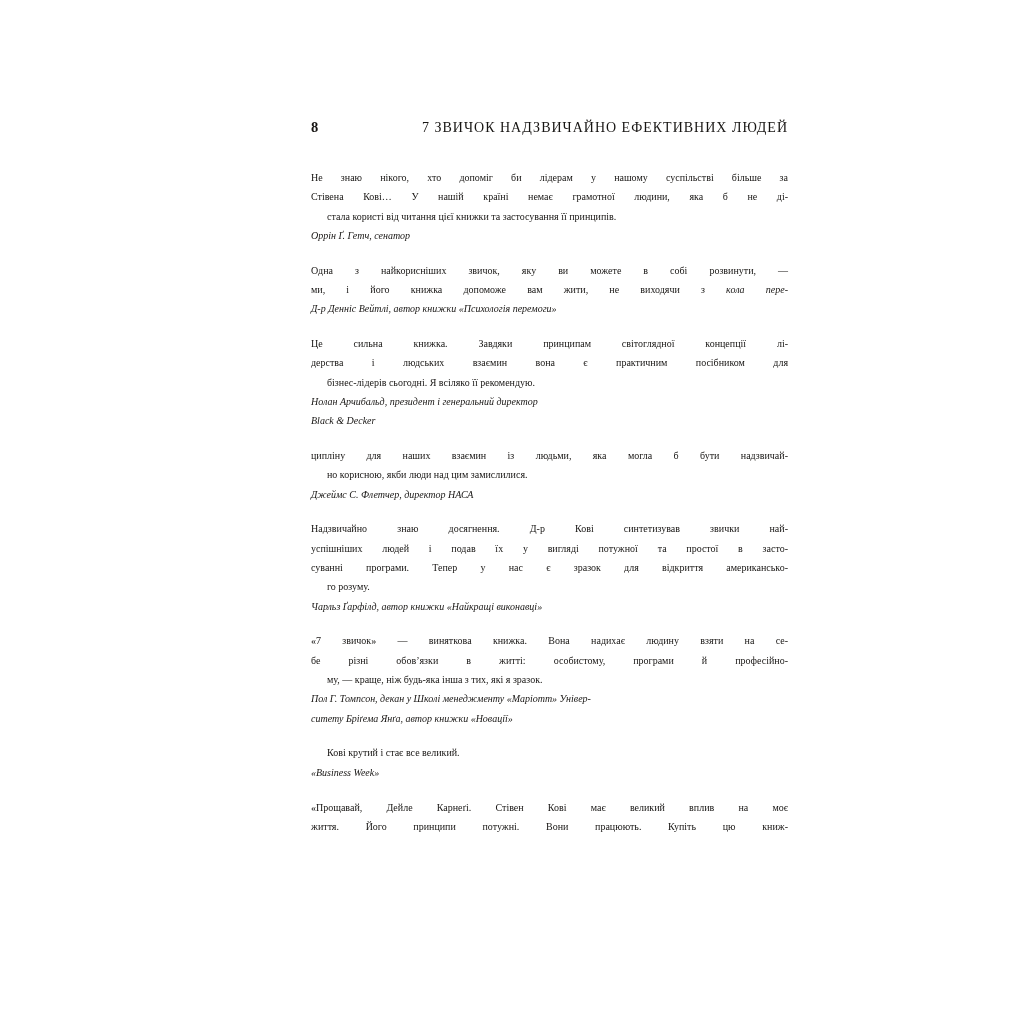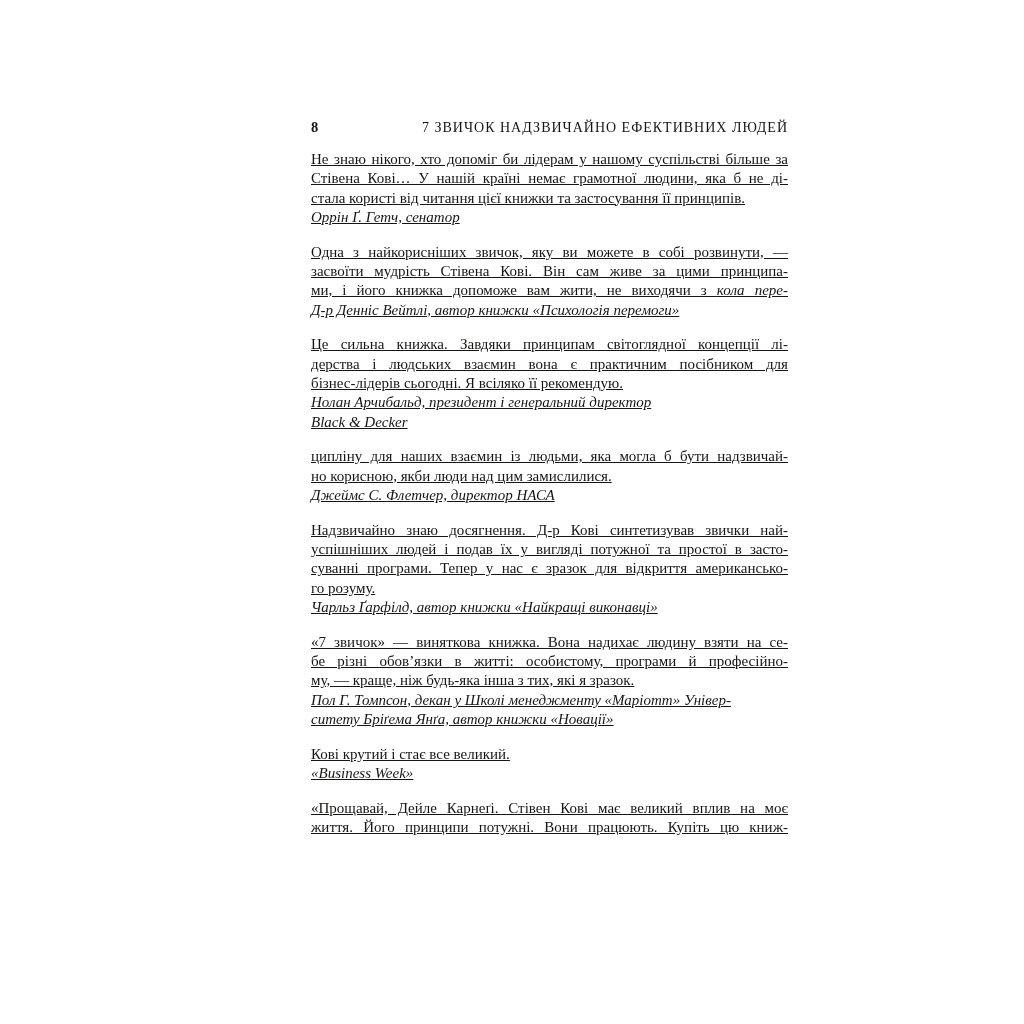--- a/index.html
+++ b/index.html
@@ -13,26 +13,26 @@
   }
   .running-head {
     position: absolute;
     left: 311px; top: 119px; width: 477px;
     display: flex; justify-content: space-between; align-items: baseline;
   }
   .page-num { font-weight: bold; font-size: 14.5px; }
   .running-title { font-size: 14px; letter-spacing: 1px; white-space: nowrap; }
   .content {
     position: absolute;
-    left: 311px; top: 150px; width: 477px;
-    font-size: 15px; line-height: 19.3px; text-decoration: underline;
+    left: 311px; top: 168px; width: 477px;
+    font-size: 10px; line-height: 19.3px;
   }
   .quote + .quote { margin-top: 15.5px; }
   .line { text-align: justify; text-align-last: justify; }
-  .line.last { text-align-last: left; }
+  .line.last { text-align-last: left; margin-left: 16px; }
   .attr { font-style: italic; text-align: left; }
   .it { font-style: italic; }
 </style>
 </head>
 <body>
 
 <header class="running-head">
   <span class="page-num">8</span>
   <span class="running-title">7 ЗВИЧОК НАДЗВИЧАЙНО ЕФЕКТИВНИХ ЛЮДЕЙ</span>
 </header>
@@ -41,21 +41,20 @@
 
   <section class="quote">
     <div class="line">Не знаю нікого, хто допоміг би лідерам у нашому суспільстві більше за</div>
     <div class="line">Стівена Кові… У нашій країні немає грамотної людини, яка б не ді-</div>
     <div class="line last">стала користі від читання цієї книжки та застосування її принципів.</div>
     <div class="attr">Оррін Ґ. Гетч, сенатор</div>
   </section>
 
   <section class="quote">
     <div class="line">Одна з найкорисніших звичок, яку ви можете в собі розвинути, —</div>
-    <div class="line">засвоїти мудрість Стівена Кові. Він сам живе за цими принципа-</div>
     <div class="line"><span>ми, і його книжка допоможе вам жити, не виходячи з </span><span class="it">кола пере-</span></div>
     <div class="attr">Д-р Денніс Вейтлі, автор книжки «Психологія перемоги»</div>
   </section>
 
   <section class="quote">
     <div class="line">Це сильна книжка. Завдяки принципам світоглядної концепції лі-</div>
     <div class="line">дерства і людських взаємин вона є практичним посібником для</div>
     <div class="line last">бізнес-лідерів сьогодні. Я всіляко її рекомендую.</div>
     <div class="attr">Нолан Арчибальд, президент і генеральний директор</div>
     <div class="attr">Black &amp; Decker</div>

